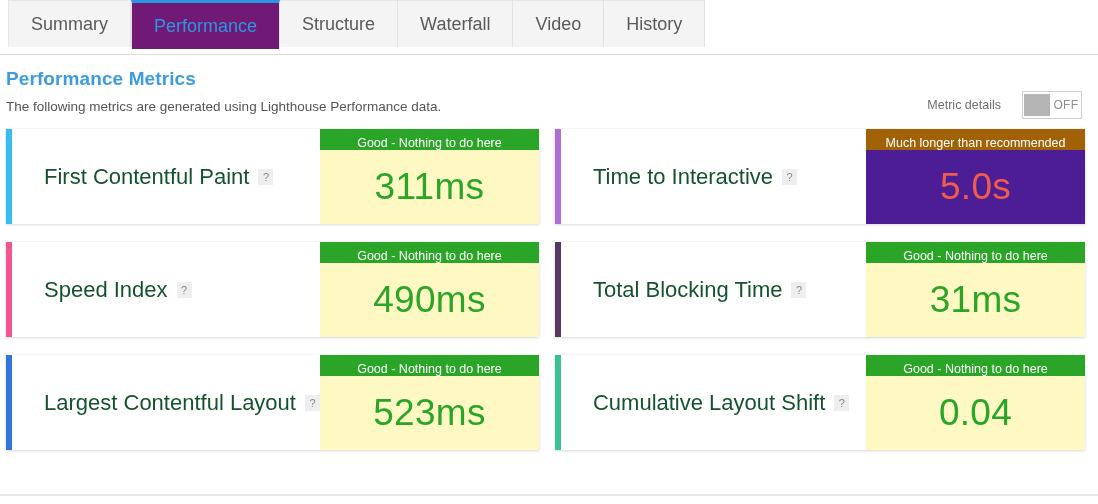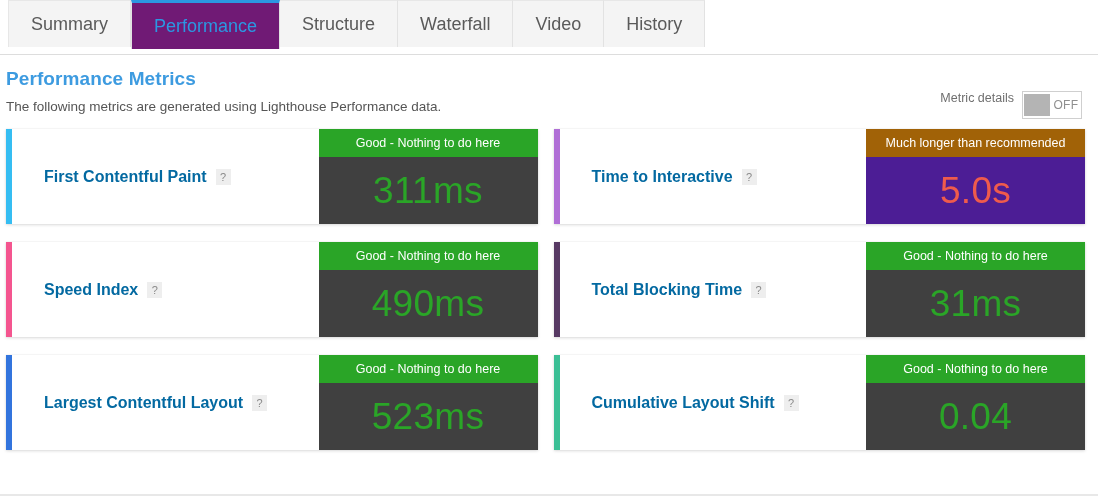--- a/index.html
+++ b/index.html
@@ -79,22 +79,22 @@
     color: #555555;
     margin: 0;
   }
 
   
   .metric-details {
     position: absolute;
     right: 16px;
     top: 36px;
     display: flex;
-    align-items: flex-start;
-    gap: 8px;
+    align-items: center;
+    gap: 21px;
   }
   .metric-details-label {
     font-size: 12.5px;
     color: #6f6f6f;
   }
   .toggle {
     display: flex;
     align-items: center;
     width: 60px;
     height: 28px;
@@ -140,23 +140,23 @@
     flex: none;
   }
   .card-name {
     flex: 1;
     display: flex;
     align-items: center;
     padding-left: 32px;
     min-width: 0;
   }
   .card-name-text {
-    font-size: 16px;
-    color: #0369a1;
-    font-weight: bold;
+    font-size: 22px;
+    color: #14532d;
+    font-weight: normal;
     white-space: nowrap;
   }
   .help-icon {
     display: inline-block;
     width: 15px;
     height: 16px;
     line-height: 16px;
     text-align: center;
     background: #eeeeee;
     color: #8a8a8a;
@@ -165,39 +165,39 @@
     vertical-align: 3px;
     cursor: pointer;
   }
   .card-value {
     width: 219px;
     flex: none;
     display: flex;
     flex-direction: column;
   }
   .card-badge {
-    height: 28px;
+    height: 21px;
     line-height: 28px;
     text-align: center;
     color: #ffffff;
     font-size: 12.5px;
     white-space: nowrap;
     overflow: hidden;
   }
   .card-number {
     flex: 1;
     display: flex;
     align-items: center;
     justify-content: center;
     font-size: 37px;
     font-weight: normal;
     letter-spacing: .3px;
   }
   .card-value.good .card-badge { background: #2aa527; }
-  .card-value.good .card-number { background: #404040; color: #2aa527; }
+  .card-value.good .card-number { background: #fef9c3; color: #2aa527; }
   .card-value.bad  .card-badge { background: #a16207; }
   .card-value.bad  .card-number { background: #4c1d95; color: #ef5b4c; }
 
   
   .bottom-divider {
     position: absolute;
     left: 0;
     right: 0;
     top: 494px;
     height: 2px;

